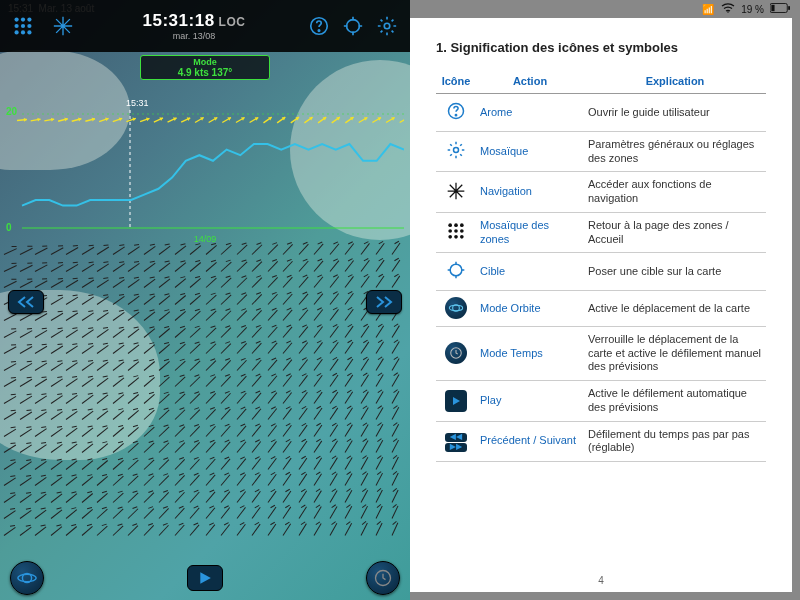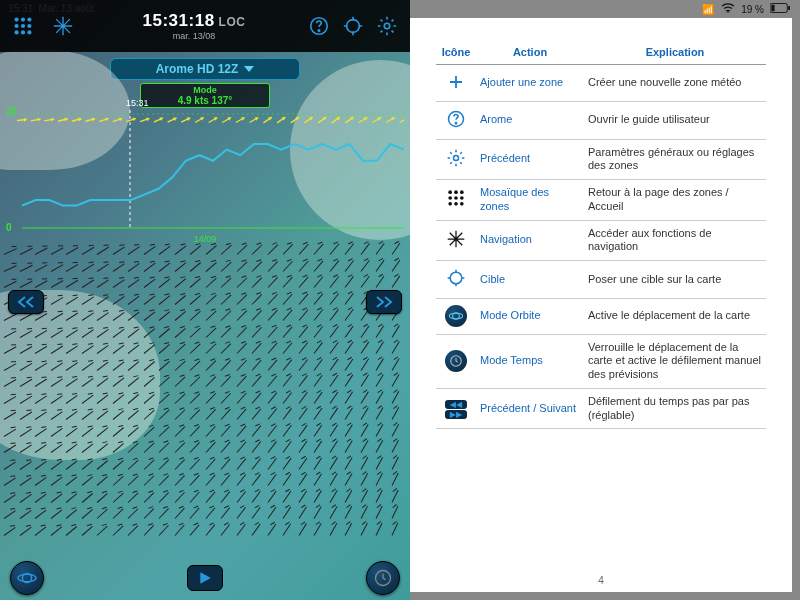--- a/index.html
+++ b/index.html
@@ -109,24 +109,20 @@
           </svg>
       </div>
       <div class="icon">
         <svg width="22" height="22" viewBox="0 0 24 24" fill="none" stroke="#2a94dd" stroke-width="1.8">
             <circle cx="12" cy="12" r="3"></circle>
             <path d="M12 2v3M12 19v3M2 12h3M19 12h3M5 5l2 2M17 17l2 2M19 5l-2 2M7 17l-2 2"></path>
           </svg>
       </div>
     </div>
 
-    <div class="model-pill">
-      <span>Arome HD 12Z</span>
-      <span class="tri"></span>
-    </div>
     <div class="wind-pill">
       <div class="lbl">Mode</div>
       <div class="val">4.9 kts 137°</div>
     </div>
 
     <div class="chart-zone">
       <span class="ylab y20">20</span>
       <span class="ylab y0">0</span>
       <span class="tmark now">15:31</span>
       <span class="xdate">14/09</span>
@@ -769,58 +765,59 @@
       <span>19 %</span>
       <span>
         <svg width="20" height="10" viewBox="0 0 22 10">
             <rect x="0" y="0" width="19" height="10" rx="2" fill="none" stroke="#111"></rect>
             <rect x="1.5" y="1.5" width="3.5" height="7" fill="#111"></rect>
             <rect x="20" y="3" width="2" height="4" fill="#111"></rect>
           </svg>
       </span>
     </div>
     <div class="doc">
+      <h3>1. Signification des icônes et symboles</h3>
       <table class="guide">
         <thead>
             <tr>
           <th>Icône</th>
           <th>Action</th>
           <th>Explication</th>
         </tr>
           </thead>
         <tbody id="guide-body">
-            <tr>
-              <td><span class="ic">
-                  <svg width="18" height="18" viewBox="0 0 24 24" fill="none" stroke="#1e7dcb" stroke-width="2.4">
-                    <path d="M12 4v16M4 12h16"></path>
-                  </svg>
-                </span></td>
-              <td>Ajouter une zone</td>
-              <td>Créer une nouvelle zone météo</td>
-            </tr>
             <tr>
               <td><span class="ic">
                   <svg width="20" height="20" viewBox="0 0 24 24" fill="none" stroke="#1e7dcb" stroke-width="1.8">
                     <circle cx="12" cy="12" r="9"></circle>
                     <path d="M9.5 9a2.5 2.5 0 115 0c0 1.5-2.5 2-2.5 4"></path>
                     <circle cx="12" cy="17" r=".8" fill="#1e7dcb"></circle>
                   </svg>
                 </span></td>
               <td>Arome</td>
               <td>Ouvrir le guide utilisateur</td>
             </tr>
             <tr>
               <td><span class="ic">
                   <svg width="20" height="20" viewBox="0 0 24 24" fill="none" stroke="#1e7dcb" stroke-width="1.8">
                     <circle cx="12" cy="12" r="3"></circle>
                     <path d="M12 2v3M12 19v3M2 12h3M19 12h3M5 5l2 2M17 17l2 2M19 5l-2 2M7 17l-2 2"></path>
                   </svg>
                 </span></td>
-              <td>Précédent</td>
+              <td>Mosaïque</td>
               <td>Paramètres généraux ou réglages des zones</td>
+            </tr>
+            <tr>
+              <td><span class="ic">
+                  <svg width="20" height="20" viewBox="0 0 24 24" stroke="#111" stroke-width="1.5" fill="none">
+                    <path d="M12 2v20M2 12h20M4.5 4.5l15 15M19.5 4.5l-15 15"></path>
+                  </svg>
+                </span></td>
+              <td>Navigation</td>
+              <td>Accéder aux fonctions de navigation</td>
             </tr>
             <tr>
               <td><span class="ic">
                   <svg width="20" height="20" viewBox="0 0 24 24">
                     <g fill="#111">
                       <circle cx="5" cy="5" r="2.2"></circle>
                       <circle cx="12" cy="5" r="2.2"></circle>
                       <circle cx="19" cy="5" r="2.2"></circle>
                       <circle cx="5" cy="12" r="2.2"></circle>
                       <circle cx="12" cy="12" r="2.2"></circle>
@@ -829,29 +826,20 @@
                       <circle cx="12" cy="19" r="2.2"></circle>
                       <circle cx="19" cy="19" r="2.2"></circle>
                     </g>
                   </svg>
                 </span></td>
               <td>Mosaïque des zones</td>
               <td>Retour à la page des zones / Accueil</td>
             </tr>
             <tr>
               <td><span class="ic">
-                  <svg width="20" height="20" viewBox="0 0 24 24" stroke="#111" stroke-width="1.5" fill="none">
-                    <path d="M12 2v20M2 12h20M4.5 4.5l15 15M19.5 4.5l-15 15"></path>
-                  </svg>
-                </span></td>
-              <td>Navigation</td>
-              <td>Accéder aux fonctions de navigation</td>
-            </tr>
-            <tr>
-              <td><span class="ic">
                   <svg width="20" height="20" viewBox="0 0 24 24" fill="none" stroke="#1e7dcb" stroke-width="1.8">
                     <circle cx="12" cy="12" r="7"></circle>
                     <path d="M12 2v4M12 18v4M2 12h4M18 12h4"></path>
                   </svg>
                 </span></td>
               <td>Cible</td>
               <td>Poser une cible sur la carte</td>
             </tr>
             <tr>
               <td><span class="ic">
@@ -869,20 +857,31 @@
               <td><span class="ic">
                   <span class="ic" style="background:radial-gradient(circle at 35% 30%,#1a4f77,#07243a);border-radius:50%;">
                     <svg width="14" height="14" viewBox="0 0 24 24" fill="none" stroke="#bbb" stroke-width="1.8">
                       <circle cx="12" cy="12" r="9"></circle>
                       <path d="M12 7v5l3 2"></path>
                     </svg>
                   </span>
                 </span></td>
               <td>Mode Temps</td>
               <td>Verrouille le déplacement de la carte et active le défilement manuel des prévisions</td>
+            </tr>
+            <tr>
+              <td><span class="ic">
+                  <span class="ic dark-chip">
+                    <svg width="12" height="12" viewBox="0 0 12 12">
+                      <path d="M3 2l7 4-7 4z" fill="#2a94dd"></path>
+                    </svg>
+                  </span>
+                </span></td>
+              <td>Play</td>
+              <td>Active le défilement automatique des prévisions</td>
             </tr>
             <tr>
               <td><span class="ic">
                   <span class="stack-chip">
                     <span>◀◀</span>
                     <span>▶▶</span>
                   </span>
                 </span></td>
               <td>Précédent / Suivant</td>
               <td>Défilement du temps pas par pas (réglable)</td>

